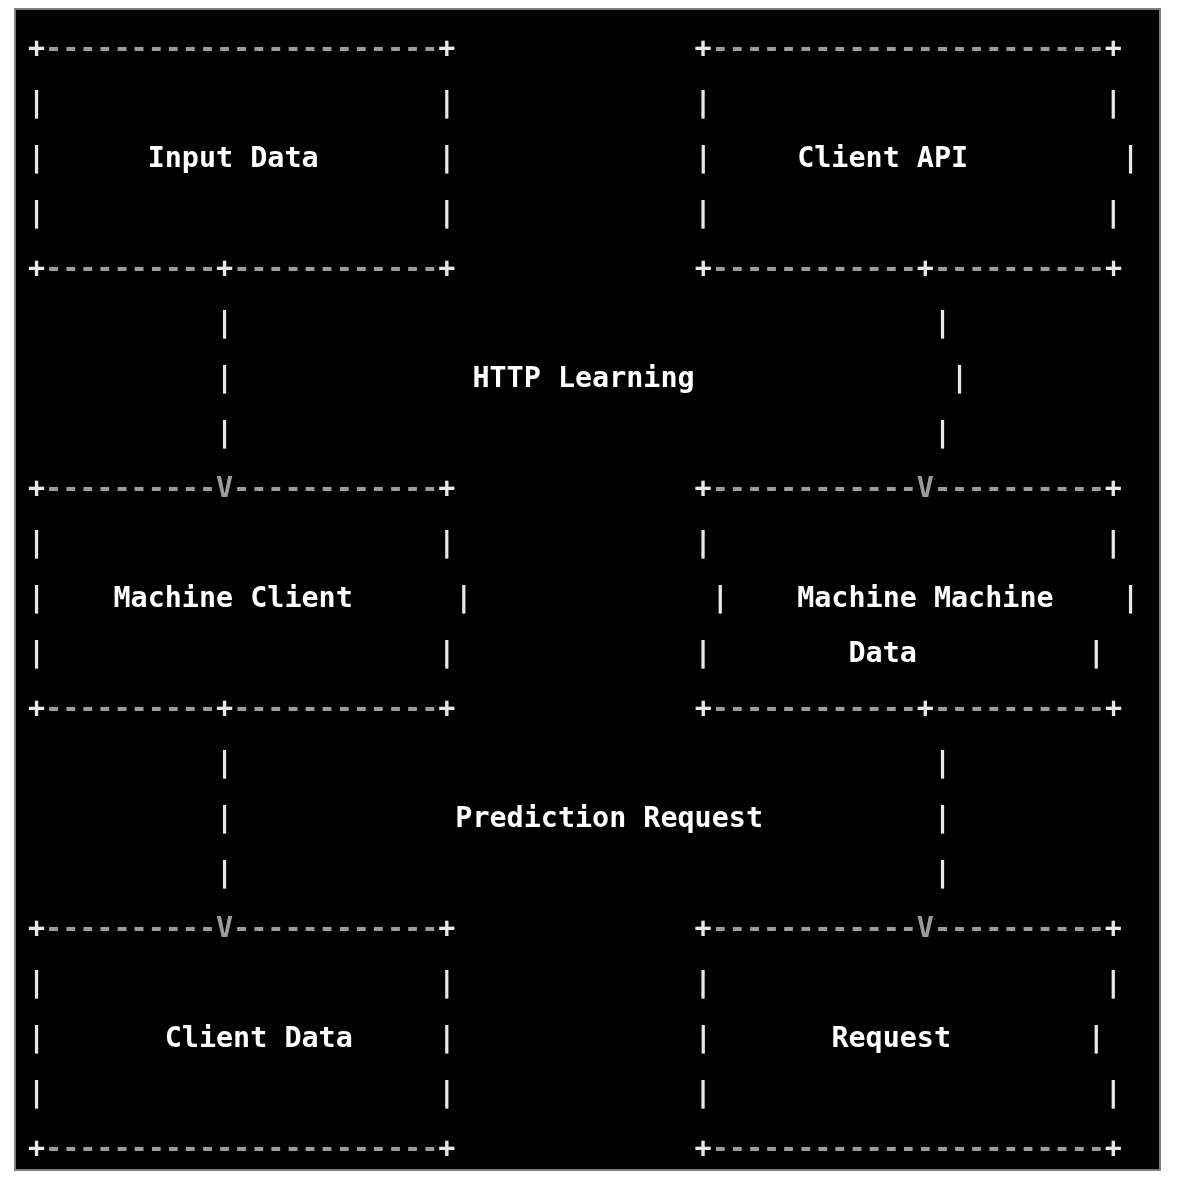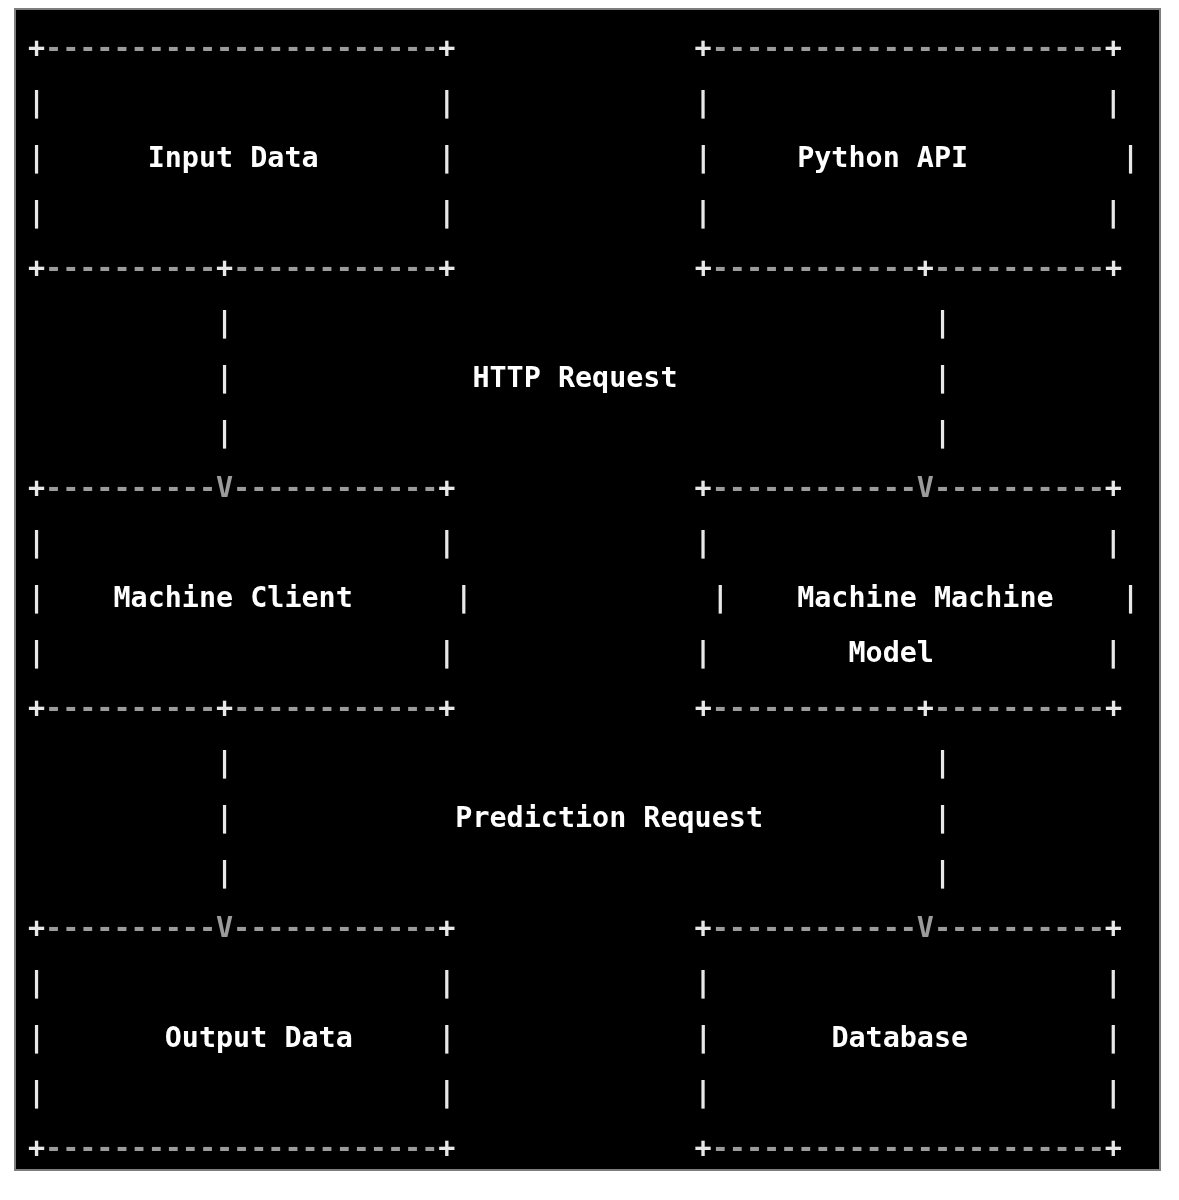--- a/index.html
+++ b/index.html
@@ -45,33 +45,33 @@
     color: var(--label-color, #ffffff);
   }
 </style>
 </head>
 <body>
 
 <div class="page">
   <div class="panel">
     <pre class="art">+<span class="dash">-----------------------</span>+              +<span class="dash">-----------------------</span>+
 |                       |              |                       |
-|      <span class="label">Input Data</span>       |              |     <span class="label">Python API</span>         |
+|      <span class="label">Input Data</span>       |              |     <span class="label">Client API</span>         |
 |                       |              |                       |
 +<span class="dash">----------</span>+<span class="dash">------------</span>+              +<span class="dash">------------</span>+<span class="dash">----------</span>+
            |                                         |
-           |              <span class="label">HTTP Request</span>               |
+           |              <span class="label">HTTP Learning</span>               |
            |                                         |
 +<span class="dash">----------V------------</span>+              +<span class="dash">------------V----------</span>+
 |                       |              |                       |
 |    <span class="label">Machine Client</span>      |              |    <span class="label">Machine Machine</span>    |
-|                       |              |        <span class="label">Model</span>          |
+|                       |              |        <span class="label">Data</span>          |
 +<span class="dash">----------</span>+<span class="dash">------------</span>+              +<span class="dash">------------</span>+<span class="dash">----------</span>+
            |                                         |
            |             <span class="label">Prediction Request</span>          |
            |                                         |
 +<span class="dash">----------V------------</span>+              +<span class="dash">------------V----------</span>+
 |                       |              |                       |
-|       <span class="label">Output Data</span>     |              |       <span class="label">Database</span>        |
+|       <span class="label">Client Data</span>     |              |       <span class="label">Request</span>        |
 |                       |              |                       |
 +<span class="dash">-----------------------</span>+              +<span class="dash">-----------------------</span>+</pre>
   </div>
 </div>
 
 </body></html>

